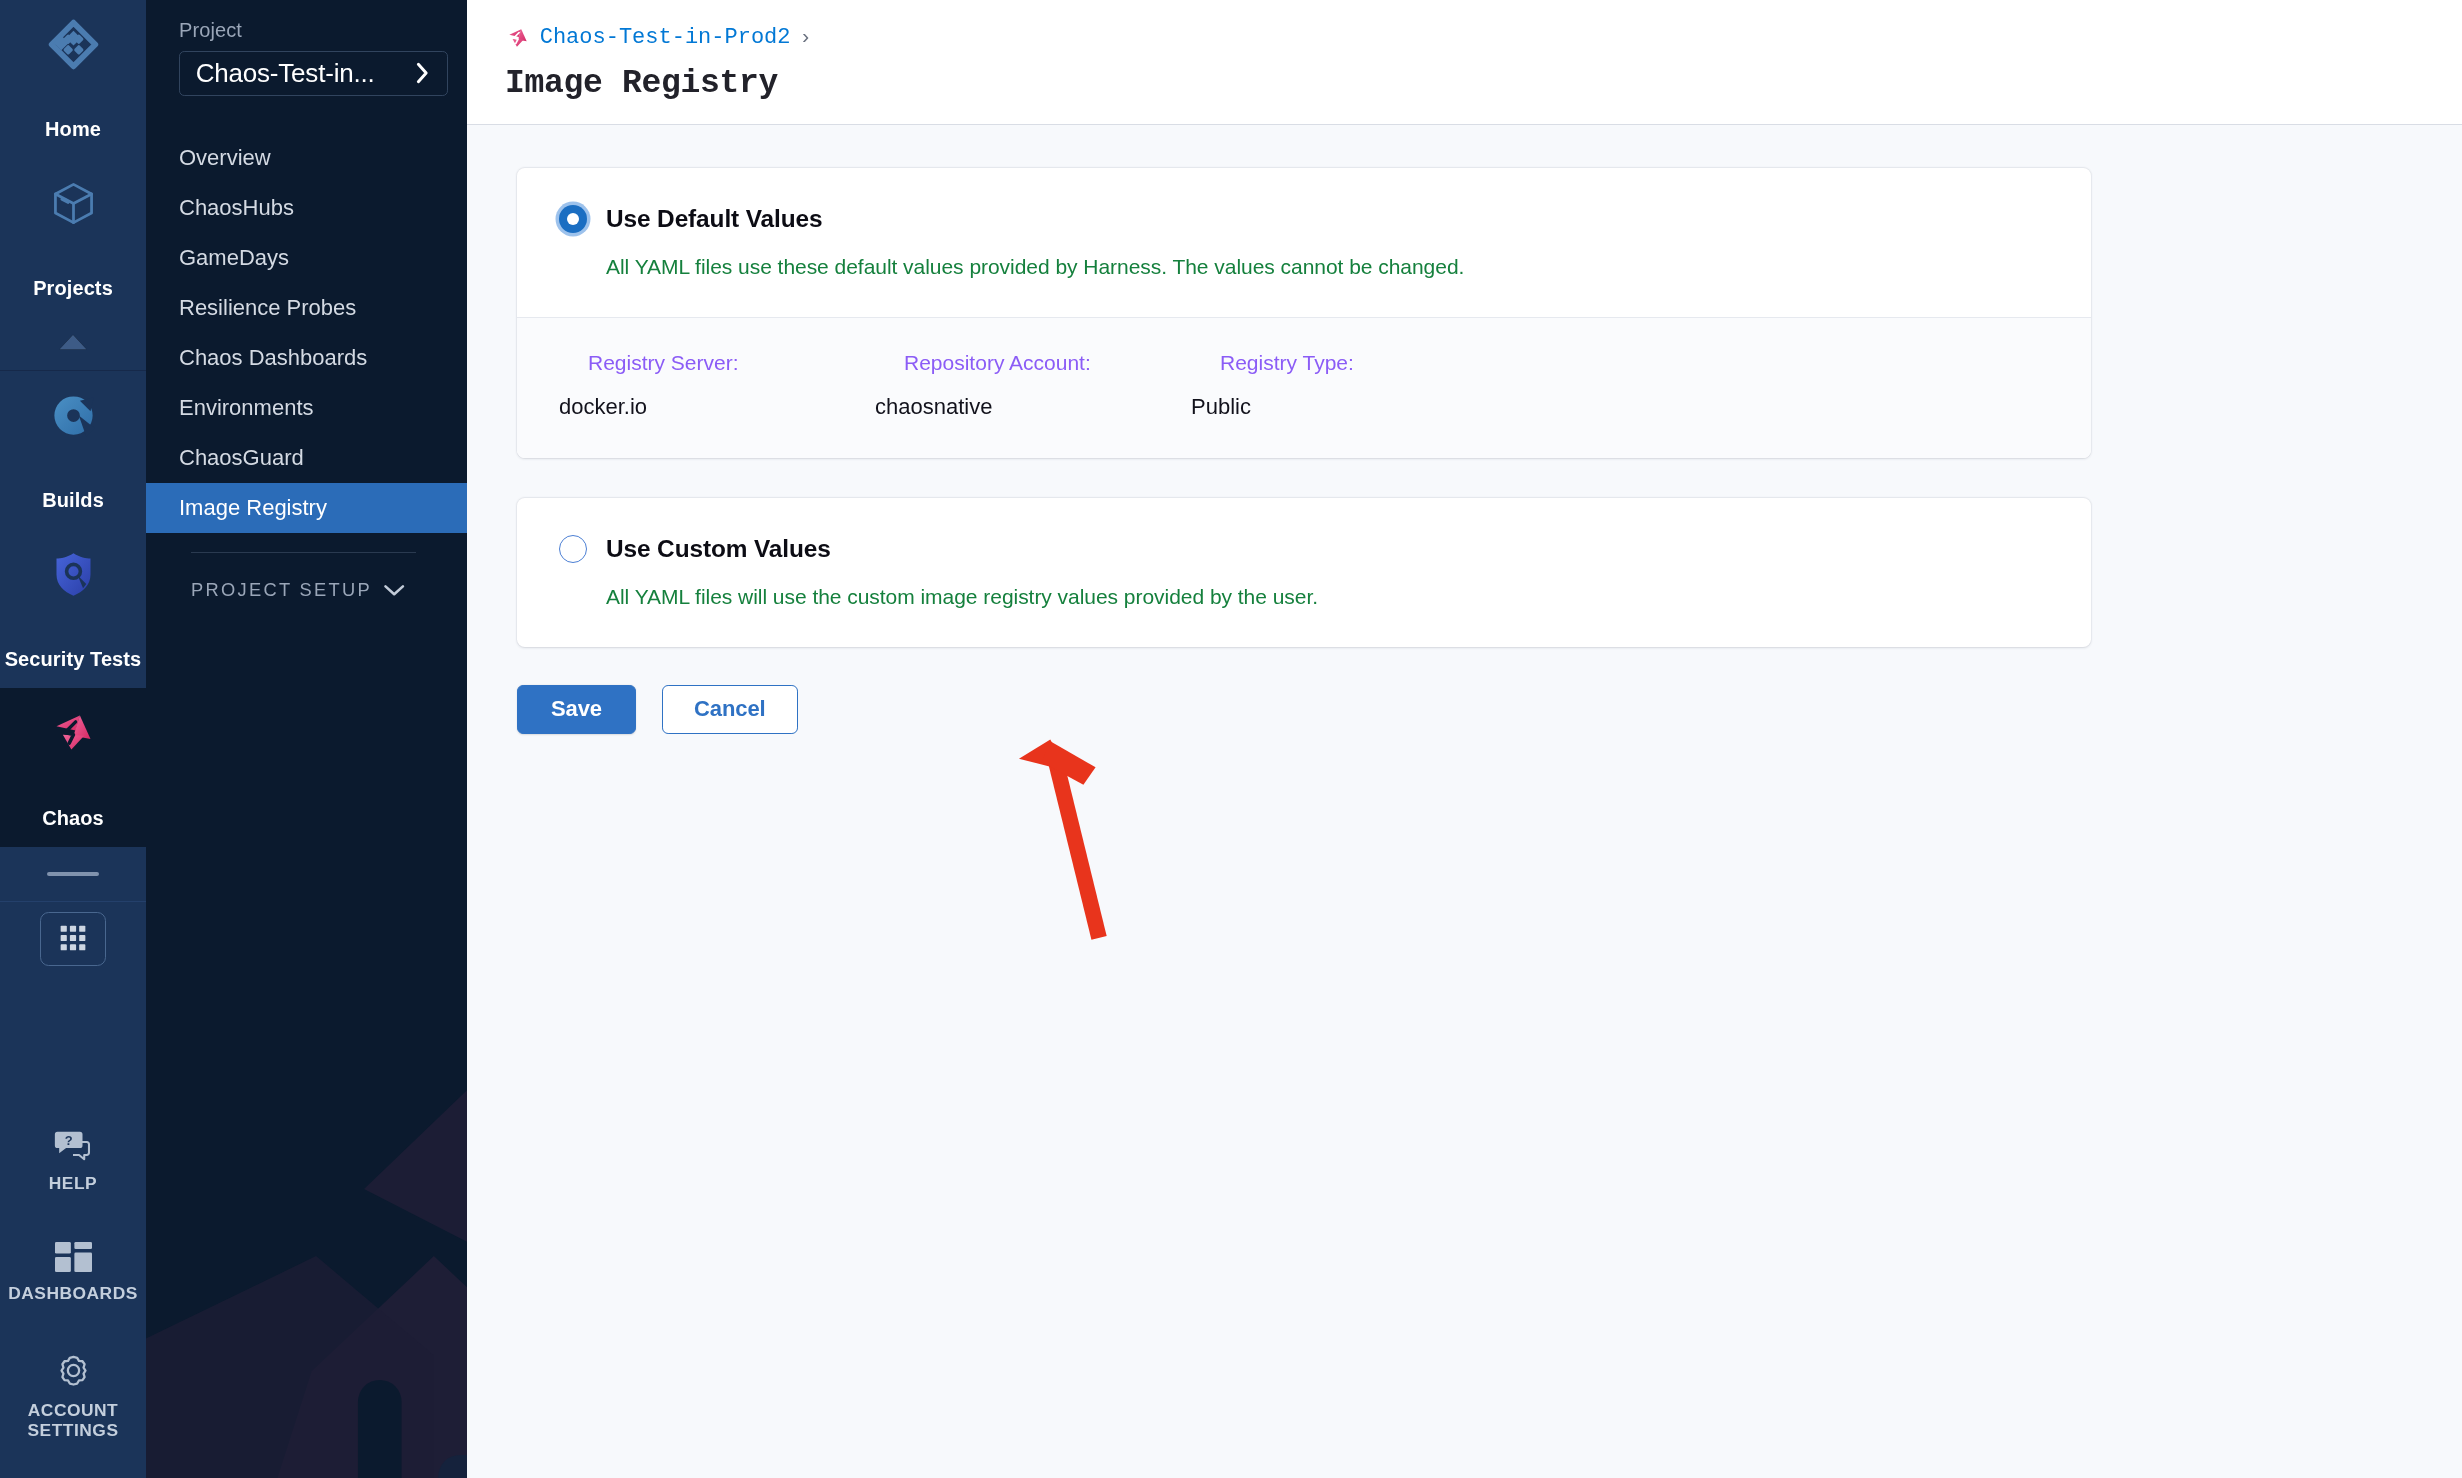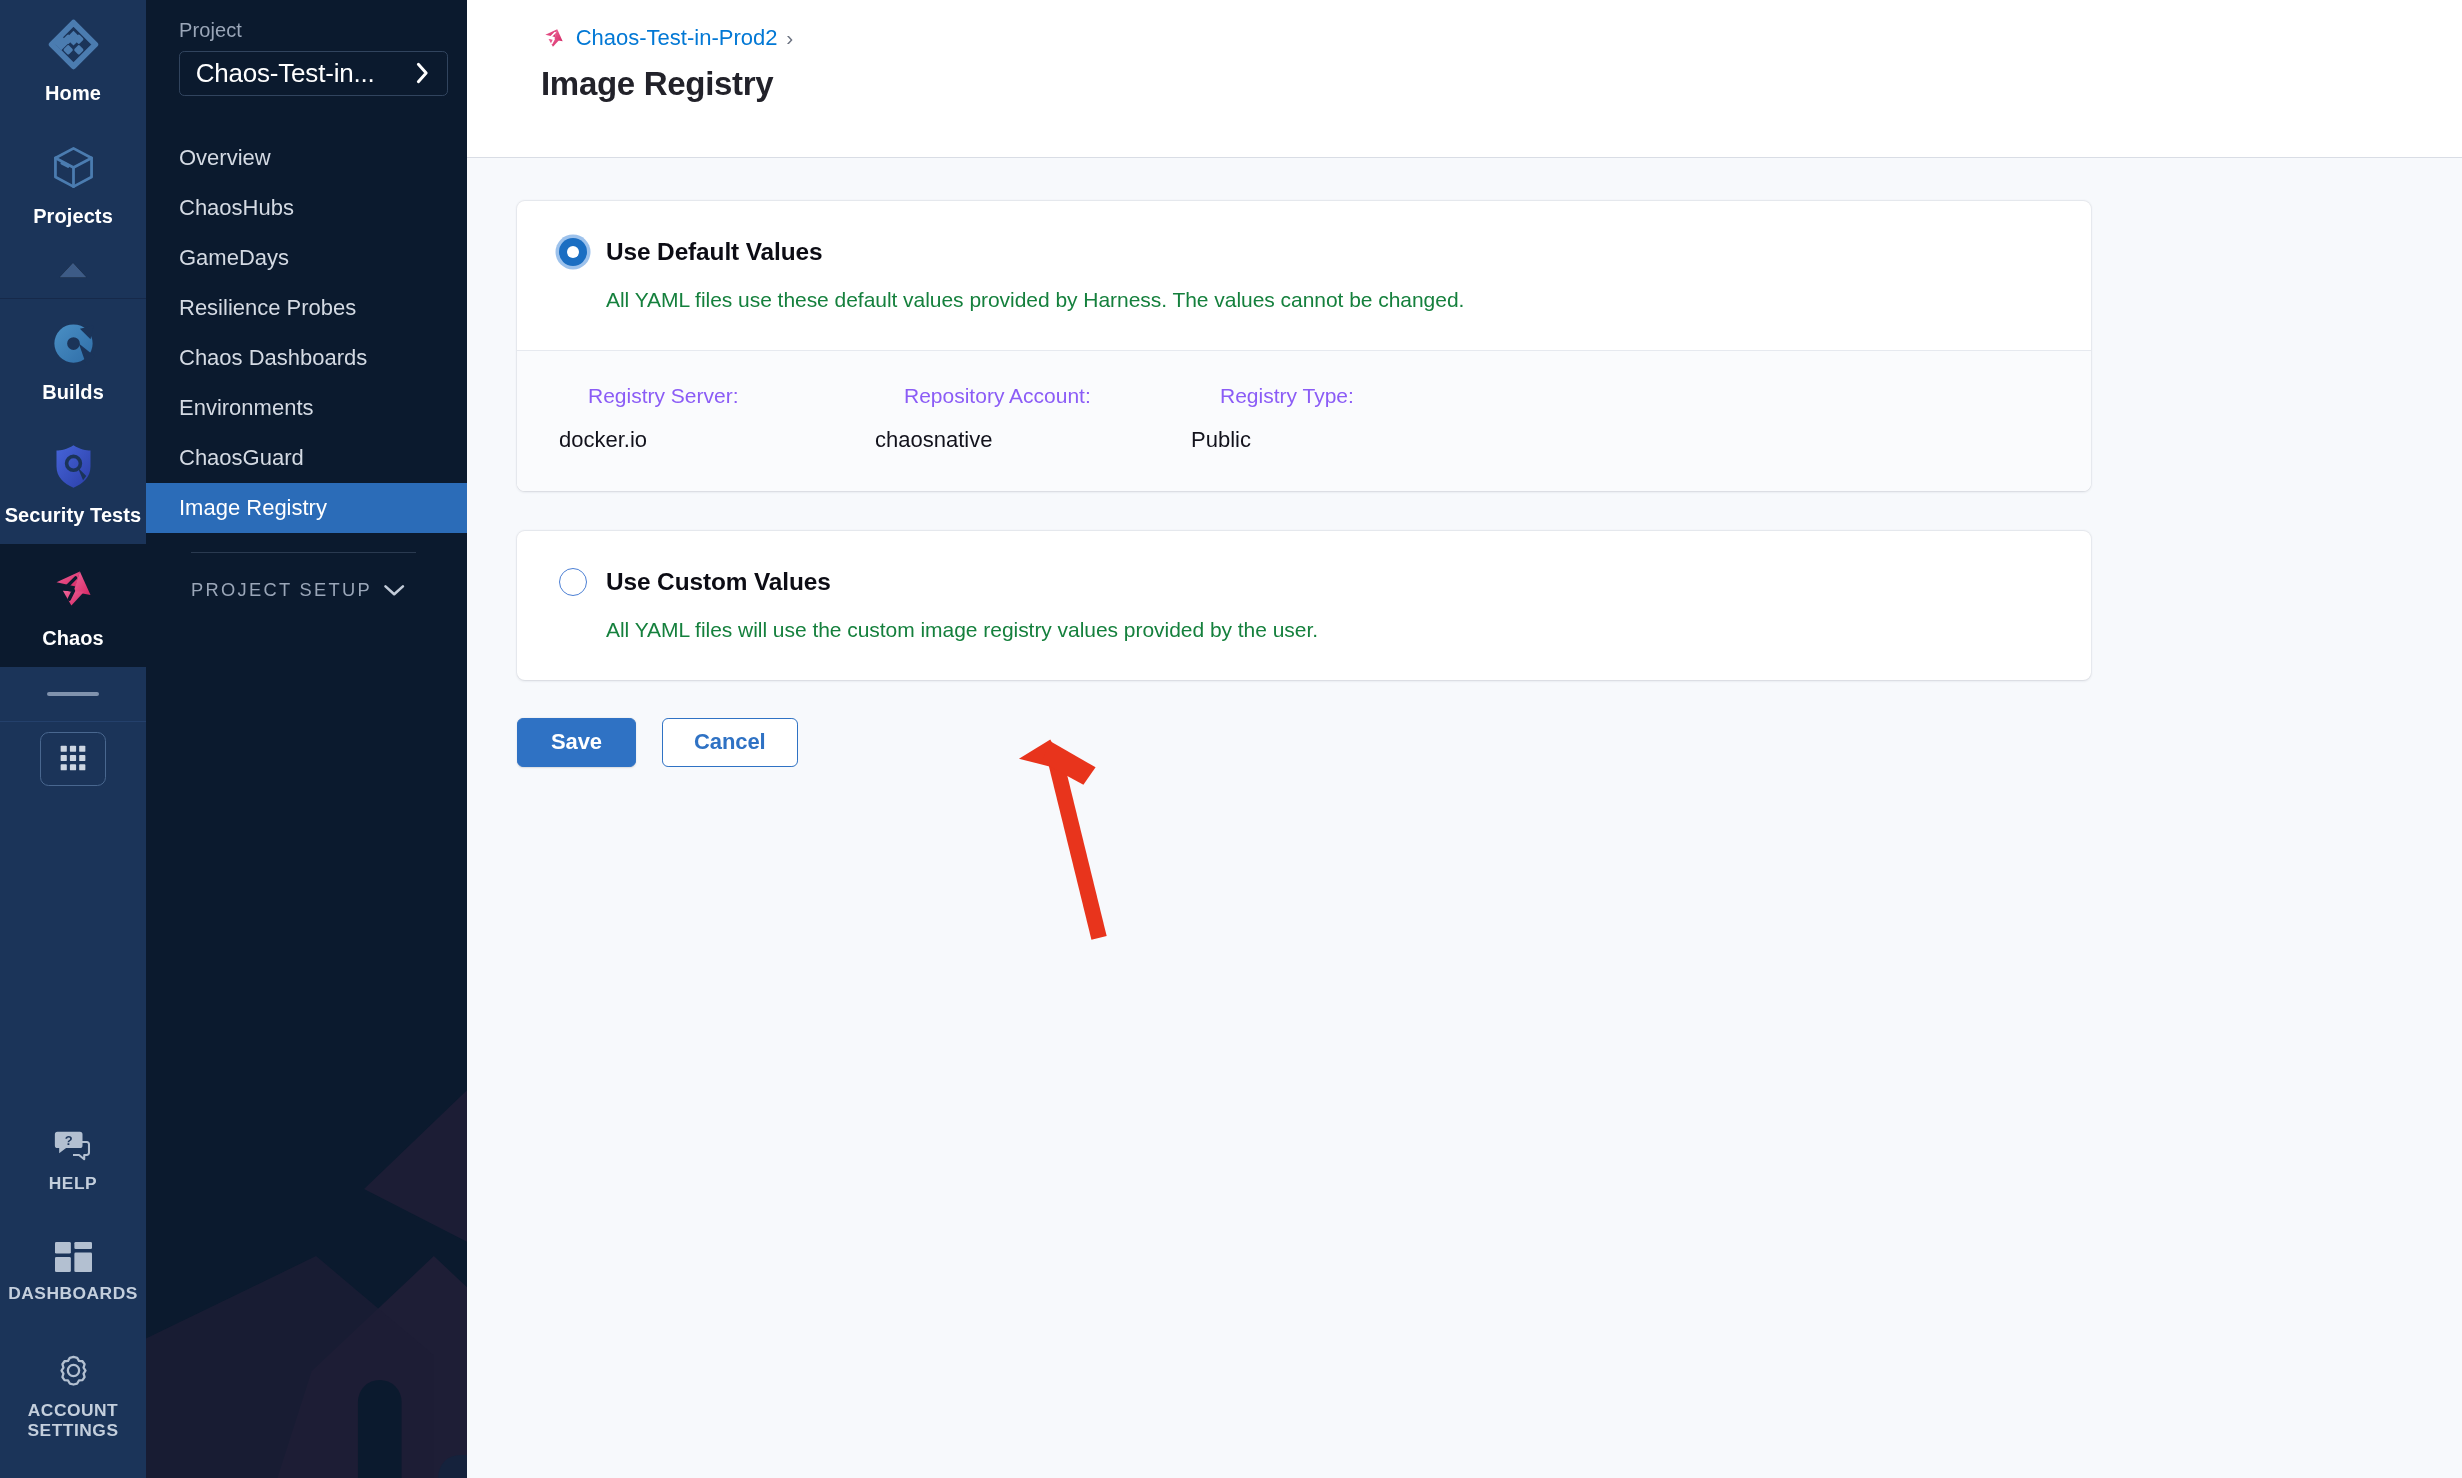--- a/index.html
+++ b/index.html
@@ -16,21 +16,21 @@
   .rail {
     width: 146px; flex: 0 0 146px; height: 1479px;
     background: #1b3459;
     display: flex; flex-direction: column;
     position: relative; z-index: 5;
   }
   .rail-top { display: flex; flex-direction: column; }
   .rail-item {
     display: flex; flex-direction: column; align-items: center; justify-content: center;
     padding: 19px 3.5px 17.4px 3.5px;
-    cursor: pointer; position: relative;
+    cursor: pointer; position: relative; gap: 36px;
   }
   .rail-item .glyph { margin-bottom: 12.2px; display: block; line-height: 0; }
   .rail-item .rlabel {
     color: #ffffff; font-size: 20px; font-weight: 700;
     letter-spacing: 0.1px; text-align: center; line-height: 1.15;
   }
   .rail-item.active { background: #0b1a2e; }
   .rail-collapse {
     height: 54px; display: flex; align-items: center; justify-content: center;
     border-bottom: 0.9px solid #16294a; cursor: pointer;
@@ -97,23 +97,24 @@
     display: flex; align-items: center; justify-content: space-between;
     padding: 26px 61px 0 45px; cursor: pointer;
   }
   .sb-setup-label {
     color: #9aa6b8; font-size: 18.3px; font-weight: 400; letter-spacing: 2.3px;
   }
 
   
   .main { flex: 1 1 auto; height: 1479px; background: #f7f9fc; position: relative; }
   .header {
-    height: 158px; background: #ffffff;
+    height: 125px; background: #ffffff;
     border-bottom: 0.9px solid #d9dde5;
-    padding: 21px 0 0 74px;
+    padding: 21px 0 0 38px;
+    font-family: Liberation Mono, monospace;
   }
   .crumbs { display: flex; align-items: center; gap: 8.7px; height: 33px; }
   .crumb-link {
     color: #0278d5; font-size: 22px; cursor: pointer; text-decoration: none;
   }
   .crumb-sep { color: #6b7280; font-size: 21px; }
   .page-title {
     color: #22222a; font-size: 33px; font-weight: 700;
     letter-spacing: -0.3px; margin-top: 11.3px;
   }

